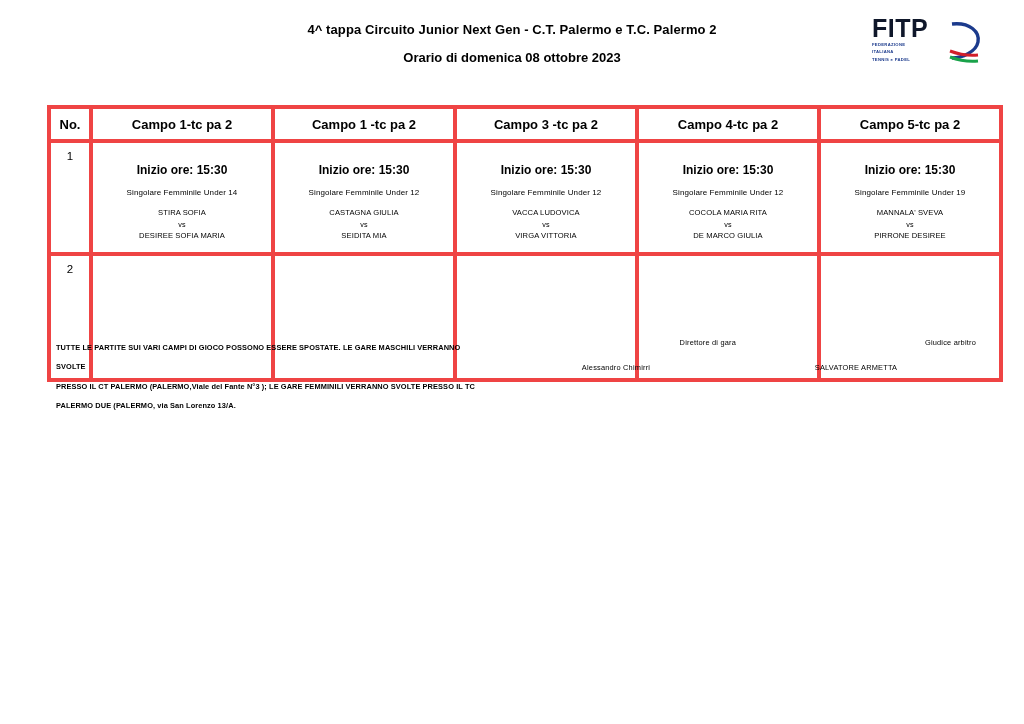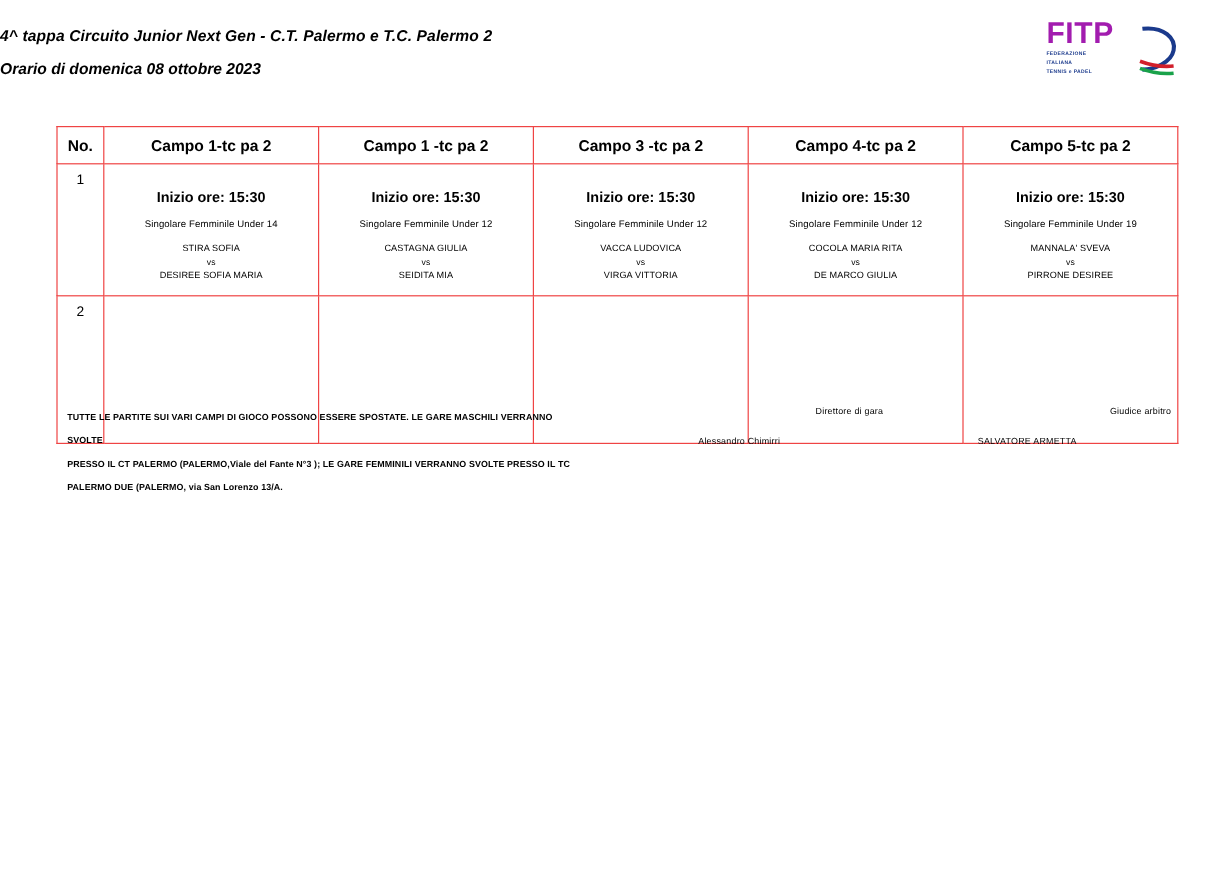--- a/index.html
+++ b/index.html
@@ -16,22 +16,21 @@
     overflow: hidden;
   }
   .page {
     position: relative;
     width: 1024px;
     height: 724px;
   }
   
   .header {
     padding-top: 22px;
-    text-align: left;
-    font-style: italic;
+    text-align: center;
   }
   .header .line1 {
     font-size: 13px;
     font-weight: bold;
     letter-spacing: 0.1px;
   }
   .header .line2 {
     font-size: 13px;
     font-weight: bold;
     margin-top: 13px;
@@ -46,21 +45,21 @@
     position: absolute;
     top: 16px;
     right: 42px;
     width: 110px;
     height: 52px;
   }
   .logo .fitp-text {
     font-family: "Liberation Sans", sans-serif;
     font-weight: bold;
     font-size: 25px;
-    color: #a21caf;
+    color: #0f172a;
     letter-spacing: 0.5px;
     line-height: 1;
   }
   .logo .fitp-sub {
     font-size: 4.2px;
     color: #1b3a8c;
     font-weight: bold;
     letter-spacing: 0.3px;
     line-height: 1.5;
     margin-top: 1px;
@@ -78,21 +77,21 @@
     left: 47px;
     top: 105px;
     width: 930px;
   }
   table.sched {
     border-collapse: collapse;
     width: 930px;
     table-layout: fixed;
   }
   table.sched th, table.sched td {
-    border: 1px solid #ef4444;
+    border: 4px solid #ef4444;
     vertical-align: top;
   }
   th.col-no {
     width: 38px;
   }
   th.col-campo {
     width: 178px;
     margin-left: 39px;
   }
   table.sched thead th {

